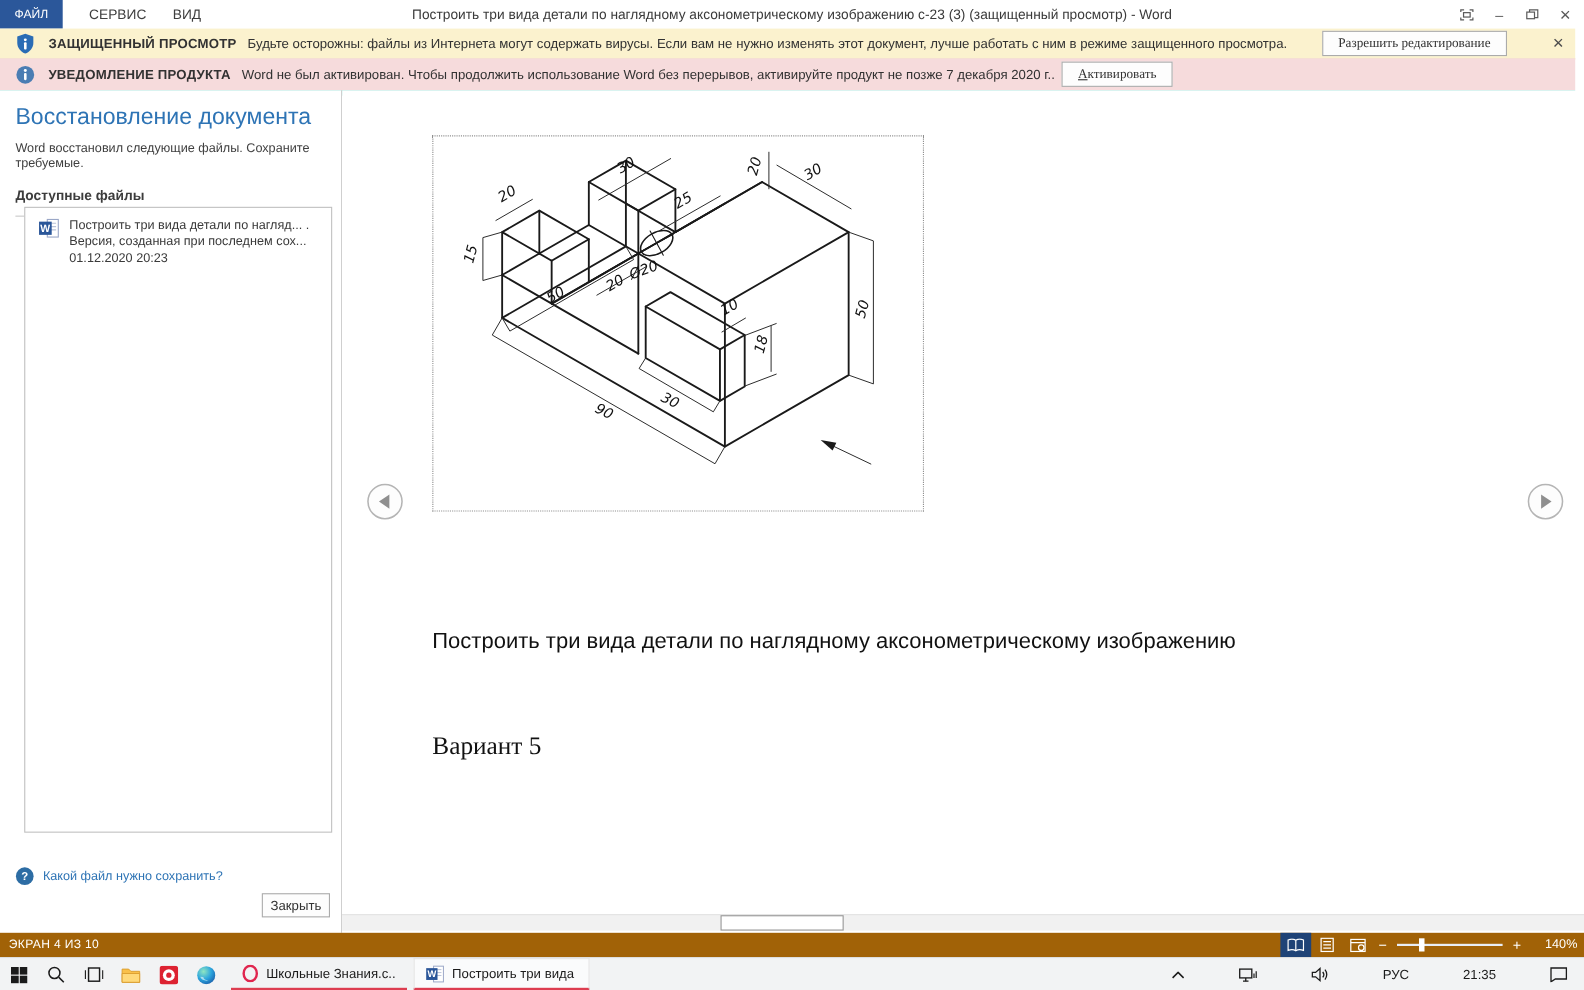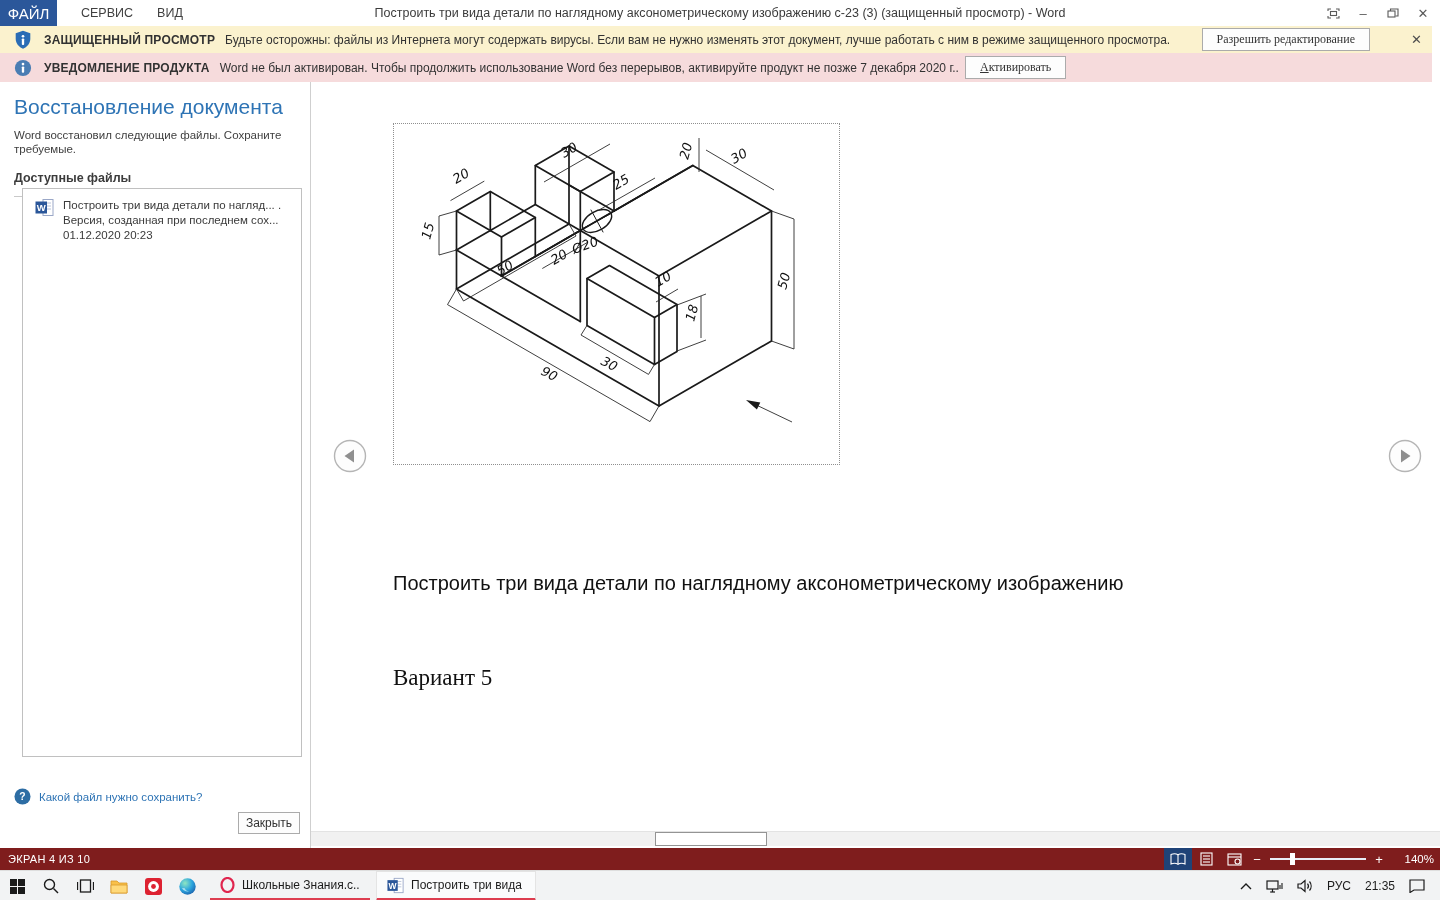--- a/index.html
+++ b/index.html
@@ -1,20 +1,20 @@
 <!DOCTYPE html>
 <html><head>
 <meta charset="utf-8">
 <style>
   html,body{margin:0;padding:0;background:#777;}
   .screen{position:relative;width:1440px;height:900px;background:#fff;overflow:hidden;
           font-family:"Liberation Sans",sans-serif;-webkit-font-smoothing:antialiased;}
   
   .titlebar{position:absolute;left:0;top:0;width:1440px;height:26px;background:#fff;display:flex;align-items:center;}
-  .file-tab{width:57px;height:26px;background:#2b579a;color:#fff;font-size:15px;display:flex;align-items:center;justify-content:center;cursor:pointer;}
+  .file-tab{width:57px;height:26px;background:#2b579a;color:#fff;font-size:11px;display:flex;align-items:center;justify-content:center;cursor:pointer;}
   .menu{color:#3f3f3f;font-size:12.5px;margin-left:24px;cursor:pointer;}
   .tb-title{position:absolute;left:50%;transform:translateX(-50%);font-size:12.5px;color:#3b3b3b;white-space:nowrap;}
   .win-controls{position:absolute;right:2px;top:0;height:26px;display:flex;align-items:center;}
   .wc{width:30px;height:26px;display:flex;align-items:center;justify-content:center;color:#5a5a5a;font-size:13px;cursor:pointer;}
   
   .banner{position:absolute;left:0;width:1432px;display:flex;align-items:center;font-size:12px;color:#323232;}
   .banner-protected{top:26px;height:27px;background:#fbf2ce;border-bottom:1px solid #f0e6bc;}
   .banner-product{top:53px;height:29px;background:#f6dbdc;border-bottom:5px solid #14b8a6;}
   .banner .blabel{font-weight:bold;font-size:12px;letter-spacing:.2px;margin-right:10px;white-space:nowrap;}
   .banner .bmsg{white-space:nowrap;}
@@ -40,37 +40,37 @@
   .docarea{position:absolute;left:311px;top:82px;width:1129px;height:766px;background:#fff;}
   .navbtn{position:absolute;width:34px;height:34px;cursor:pointer;}
   .nav-left{left:22px;top:357px;}
   .nav-right{left:1077px;top:357px;}
   .drawingbox{position:absolute;left:82px;top:41px;width:445px;height:340px;border:1px dotted #8f8f8f;background:#fff;}
   .doc-heading{position:absolute;left:82px;top:490px;width:900px;font-size:20px;color:#111;}
   .doc-variant{position:absolute;left:82px;top:583px;font-family:"Liberation Serif",serif;font-size:23px;color:#111;}
   .hscroll-track{position:absolute;left:0;top:749px;width:1129px;height:14px;background:#f1f1f1;border-top:1px solid #e3e3e3;}
   .hscroll-thumb{position:absolute;left:344px;top:0;width:110px;height:12px;background:#fff;border:1px solid #949494;cursor:pointer;}
   
-  .statusbar{position:absolute;left:0;top:848px;width:1440px;height:22px;background:#7f1d1d;color:#fff;display:flex;align-items:center;font-size:11px;}
+  .statusbar{position:absolute;left:0;top:848px;width:1440px;height:22px;background:#a16207;color:#fff;display:flex;align-items:center;font-size:11px;}
   .sb-left{margin-left:8px;letter-spacing:.3px;}
   .sb-right{position:absolute;right:6px;display:flex;align-items:center;height:22px;}
   .viewbtn{width:28px;height:22px;display:flex;align-items:center;justify-content:center;cursor:pointer;}
   .viewbtn.active{background:#1f4377;}
   .zoom-minus,.zoom-plus{width:18px;text-align:center;font-size:13px;cursor:pointer;color:#fff;}
   .zoom-track{position:relative;width:96px;height:2px;background:#e8edf5;margin:0 4px;cursor:pointer;}
   .zoom-thumb{position:absolute;left:20px;top:-5px;width:5px;height:12px;background:#fff;}
   .zoom-pct{width:40px;text-align:right;font-size:11.5px;margin-left:6px;cursor:pointer;}
   
   .taskbar{position:absolute;left:0;top:870px;width:1440px;height:30px;background:#f2f3f4;border-top:1px solid #dedede;display:flex;align-items:center;}
   .tbicon{width:34px;height:30px;display:flex;align-items:center;justify-content:center;cursor:pointer;}
   .taskbtn{height:30px;display:flex;align-items:center;padding:0 10px;margin-left:6px;border-bottom:3px solid #dd3d50;box-sizing:border-box;cursor:pointer;max-width:160px;}
   .taskbtn.active{background:#fafbfc;border:1px solid #e4e4e4;border-bottom:3px solid #dd3d50;}
   .taskbtn .tlabel{margin-left:7px;font-size:12px;color:#1b1b1b;white-space:nowrap;overflow:hidden;}
   .tray{position:absolute;right:8px;top:0;height:30px;display:flex;align-items:center;}
-  .trayitem{display:flex;align-items:center;justify-content:center;height:30px;padding:0 7px;cursor:pointer;font-size:12px;color:#1b1b1b;}
+  .trayitem{display:flex;align-items:center;justify-content:center;height:30px;padding:0 7px;cursor:pointer;font-size:12px;color:#1b1b1b;margin-left:35px;}
   svg{display:block;}
 </style>
 </head>
 <body>
 
 <div class="screen">
 
   <div class="titlebar">
     <div class="file-tab">ФАЙЛ</div>
     <div class="menu">СЕРВИС</div>

